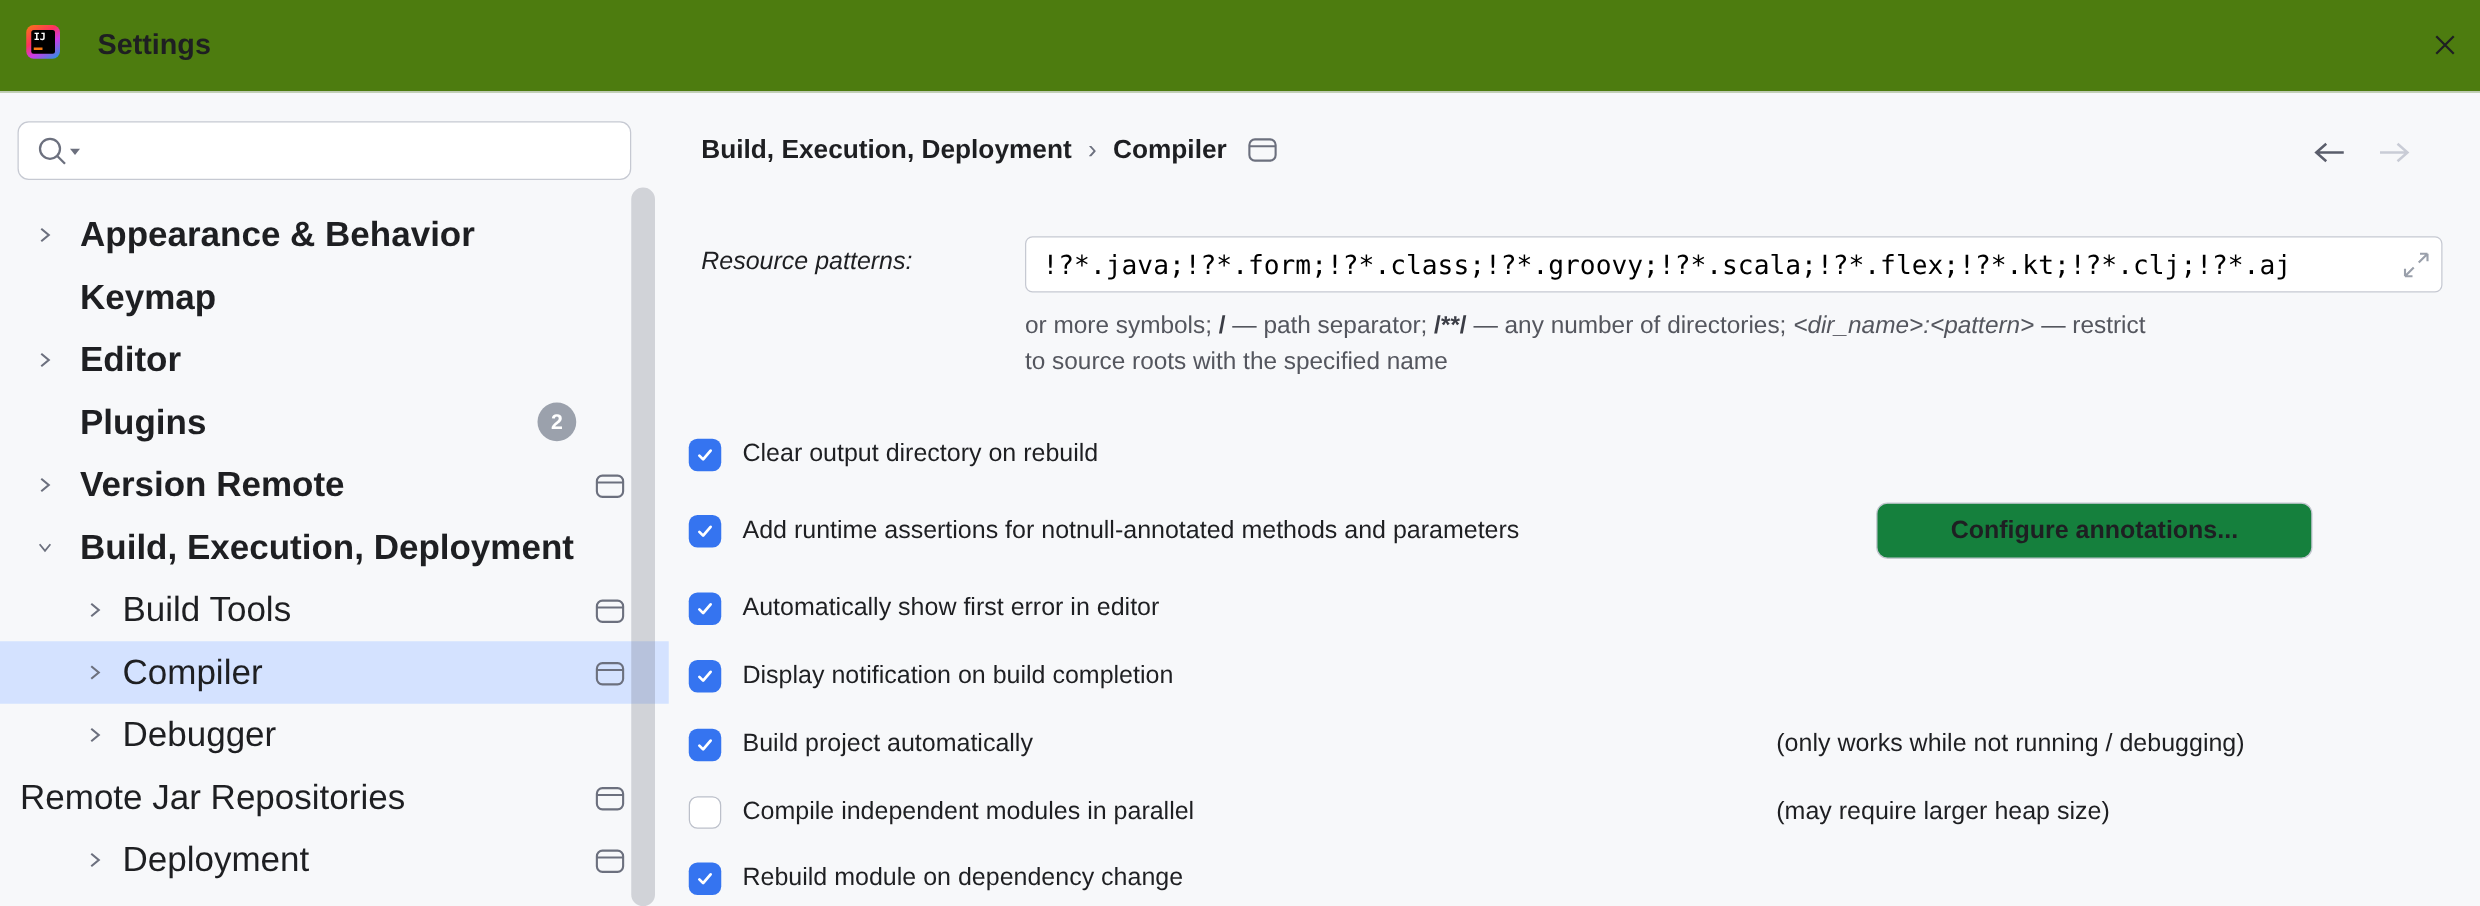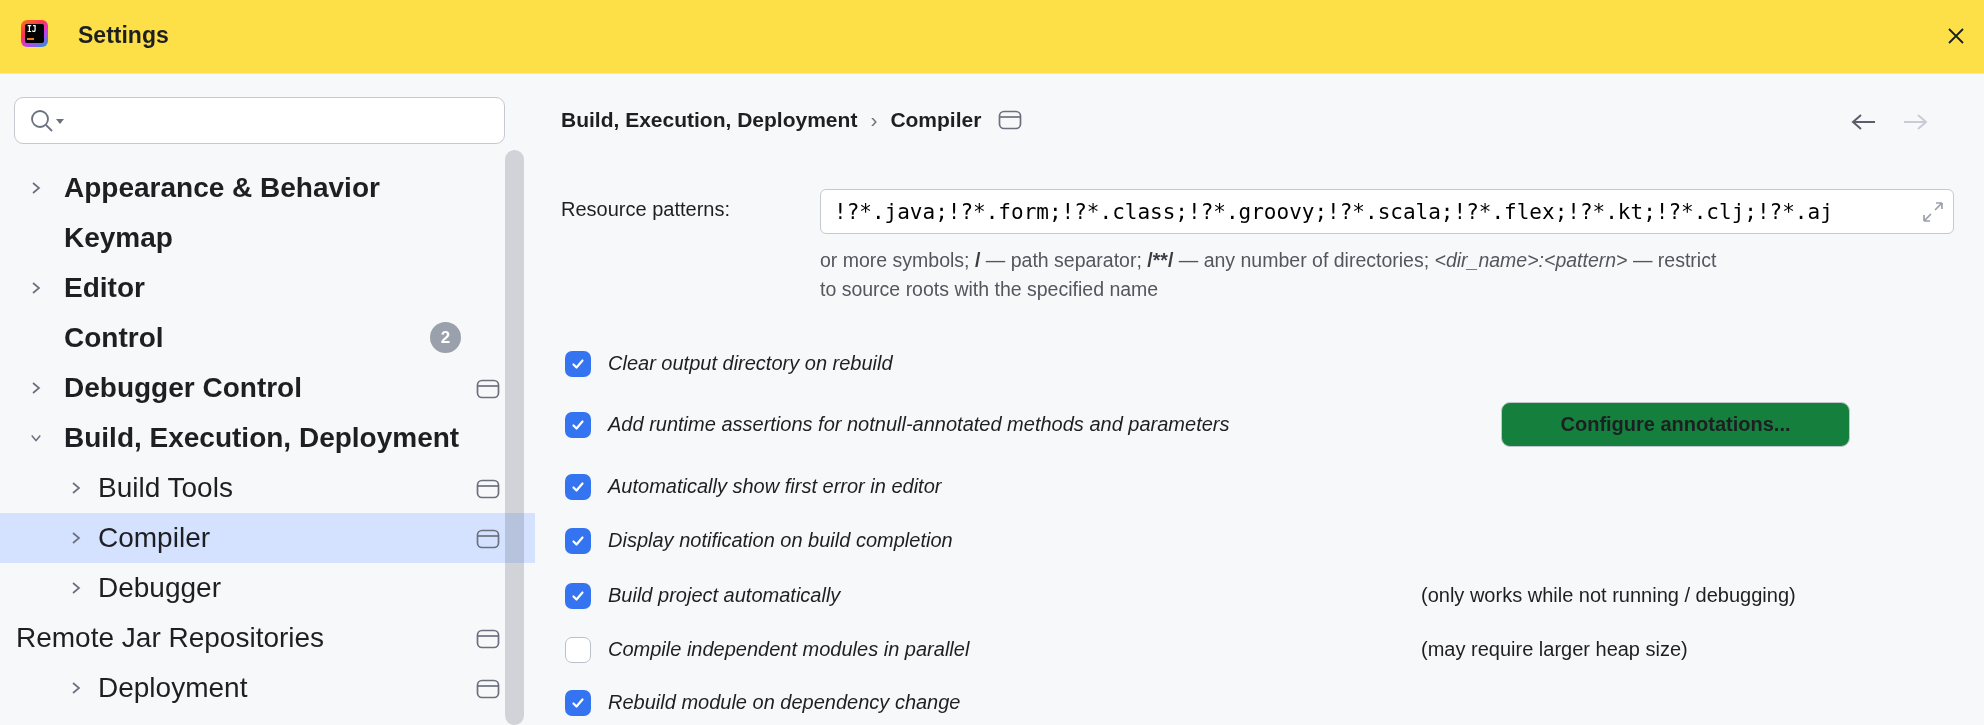--- a/index.html
+++ b/index.html
@@ -1,20 +1,20 @@
 <!DOCTYPE html>
 <html><head>
 <meta charset="utf-8">
 <style>
   html,body{margin:0;padding:0;}
   body{font-family:"Liberation Sans",sans-serif;background:#f7f8fa;}
   #app{position:relative;width:1984px;height:725px;background:#f7f8fa;overflow:hidden;color:#1e1f22;}
 
   
-  .header{position:absolute;left:0;top:0;width:1984px;height:73px;border-bottom:1px solid #e3e5e9;background:#fde047;}
+  .header{position:absolute;left:0;top:0;width:1984px;height:73px;border-bottom:1px solid #e3e5e9;background:#4d7c0f;}
   .logo{position:absolute;left:21px;top:20px;width:27px;height:27px;border-radius:6px;
         background:linear-gradient(145deg,#f97a12 0%,#fe315d 38%,#cb3ce8 62%,#169de1 100%);}
   .logo .inner{position:absolute;left:4px;top:4px;width:19px;height:19px;background:#000;border-radius:2px;}
   .logo .ij{position:absolute;left:2px;top:1px;font:700 8px "DejaVu Sans Mono",monospace;color:#fff;letter-spacing:0;}
   .logo .bar{position:absolute;left:2px;bottom:3px;width:7px;height:2px;background:#f97a12;}
   .win-title{position:absolute;left:78px;top:22px;font-size:23px;font-weight:600;color:#1e1f22;}
   .close-btn{position:absolute;left:1936px;top:16px;width:40px;height:40px;display:flex;align-items:center;justify-content:center;cursor:pointer;}
 
   
   .search-box{position:absolute;left:14px;top:97px;width:491px;height:47px;background:#fff;border:1px solid #c6c9d2;border-radius:9px;box-sizing:border-box;}
@@ -38,32 +38,32 @@
   .sb-scroll{position:absolute;left:505px;top:150px;width:19px;height:575px;background:rgba(99,106,119,0.26);border-radius:10px;cursor:grab;}
 
   
   .crumbs{position:absolute;left:561px;top:108px;display:flex;align-items:center;gap:13px;}
   .crumb{font-size:21px;font-weight:600;color:#1e1f22;white-space:nowrap;}
   .crumb-sep{font-size:21px;color:#6c707e;font-weight:400;}
   .nav-btn{position:absolute;top:108px;width:36px;height:28px;display:flex;align-items:center;justify-content:center;cursor:pointer;}
   .nav-back{left:1845px;}
   .nav-fwd{left:1898px;}
 
-  .res-label{position:absolute;left:561px;top:198px;font-size:20px;color:#1e1f22;}
+  .res-label{position:absolute;left:561px;top:198px;font-size:20px;color:#1e1f22;font-style:italic;}
   .res-field{position:absolute;left:820px;top:189px;width:1134px;height:45px;background:#fff;border:1px solid #c6c9d2;border-radius:6px;box-sizing:border-box;}
   .res-input{position:absolute;left:0;top:0;width:1080px;height:43px;border:none;outline:none;background:transparent;
              padding:0 0 0 13px;font:21px "DejaVu Sans Mono",monospace;color:#000;}
   .expand-btn{position:absolute;right:8px;top:10px;width:24px;height:24px;cursor:pointer;}
 
   .help{position:absolute;left:820px;top:246px;width:1150px;font-size:19.5px;line-height:29px;color:#54565e;}
   .helpline{white-space:pre-wrap;}
   .help b{font-weight:700;color:#3b3d45;}
   .help i{font-style:italic;}
 
-  .opt{position:absolute;left:565px;display:flex;align-items:center;gap:17px;height:27px;font-style:italic;}
+  .opt{position:absolute;left:551px;display:flex;align-items:center;gap:17px;height:27px;}
   .cb{width:26px;height:26px;box-sizing:border-box;border-radius:7px;background:#fff;border:1.5px solid #bcc0ca;flex:0 0 auto;
       display:flex;align-items:center;justify-content:center;cursor:pointer;}
   .cb.checked{background:#3574f0;border:none;}
   .opt-label{font-size:20px;color:#1e1f22;white-space:nowrap;cursor:default;}
   .hint{position:absolute;left:1421px;font-size:20px;color:#1e1f22;white-space:nowrap;}
   .action-btn{position:absolute;left:1501px;top:402px;width:349px;height:45px;background:#15803d;border:1px solid #c2c6cf;border-radius:9px;
               font-family:"Liberation Sans",sans-serif;font-size:20px;color:#1e1f22;cursor:pointer;
               display:flex;align-items:center;justify-content:center;font-weight:bold;}
   svg{display:block;}
 </style>
@@ -116,31 +116,31 @@
     <div class="trow lvl1" style="top:113px">
       <span class="chev">
         <svg width="12" height="14" viewBox="0 0 12 14">
             <polyline points="3,2 9,7 3,12" stroke="#6c707e" stroke-width="1.7" fill="none"></polyline>
           </svg>
       </span>
       <span class="tlabel">Editor</span>
     </div>
 
     <div class="trow lvl1 nochev" style="top:163px">
-      <span class="tlabel" style="margin-left:64px;">Control</span>
+      <span class="tlabel" style="margin-left:64px;">Plugins</span>
       <span class="badge">2</span>
     </div>
 
     <div class="trow lvl1" style="top:213px">
       <span class="chev">
         <svg width="12" height="14" viewBox="0 0 12 14">
             <polyline points="3,2 9,7 3,12" stroke="#6c707e" stroke-width="1.7" fill="none"></polyline>
           </svg>
       </span>
-      <span class="tlabel">Debugger Control</span>
+      <span class="tlabel">Version Remote</span>
       <span class="row-winicon">
         <svg width="24" height="20" viewBox="0 0 24 20">
             <rect x="1.5" y="1.5" width="21" height="17" rx="4.5" stroke="#6c707e" stroke-width="1.7" fill="none"></rect>
             <line x1="1.5" y1="7" x2="22.5" y2="7" stroke="#6c707e" stroke-width="1.7"></line>
           </svg>
       </span>
     </div>
 
     <div class="trow lvl1" style="top:263px">
       <span class="chev">

